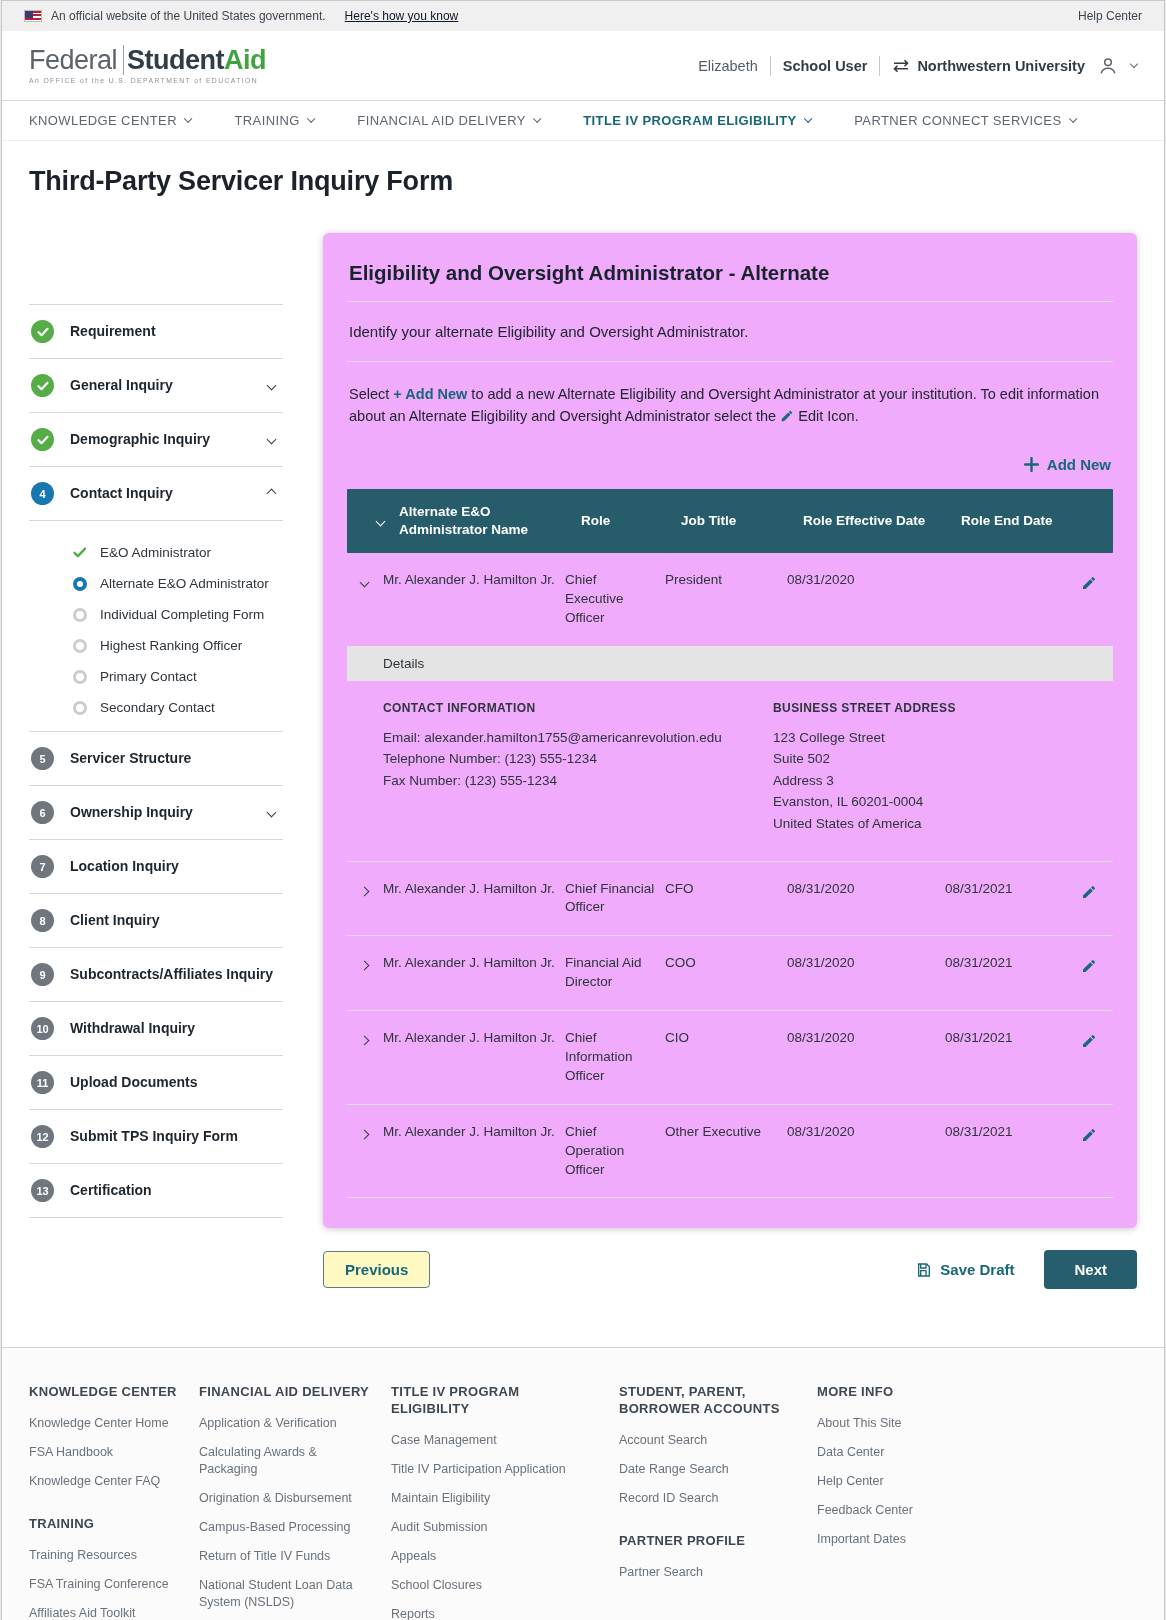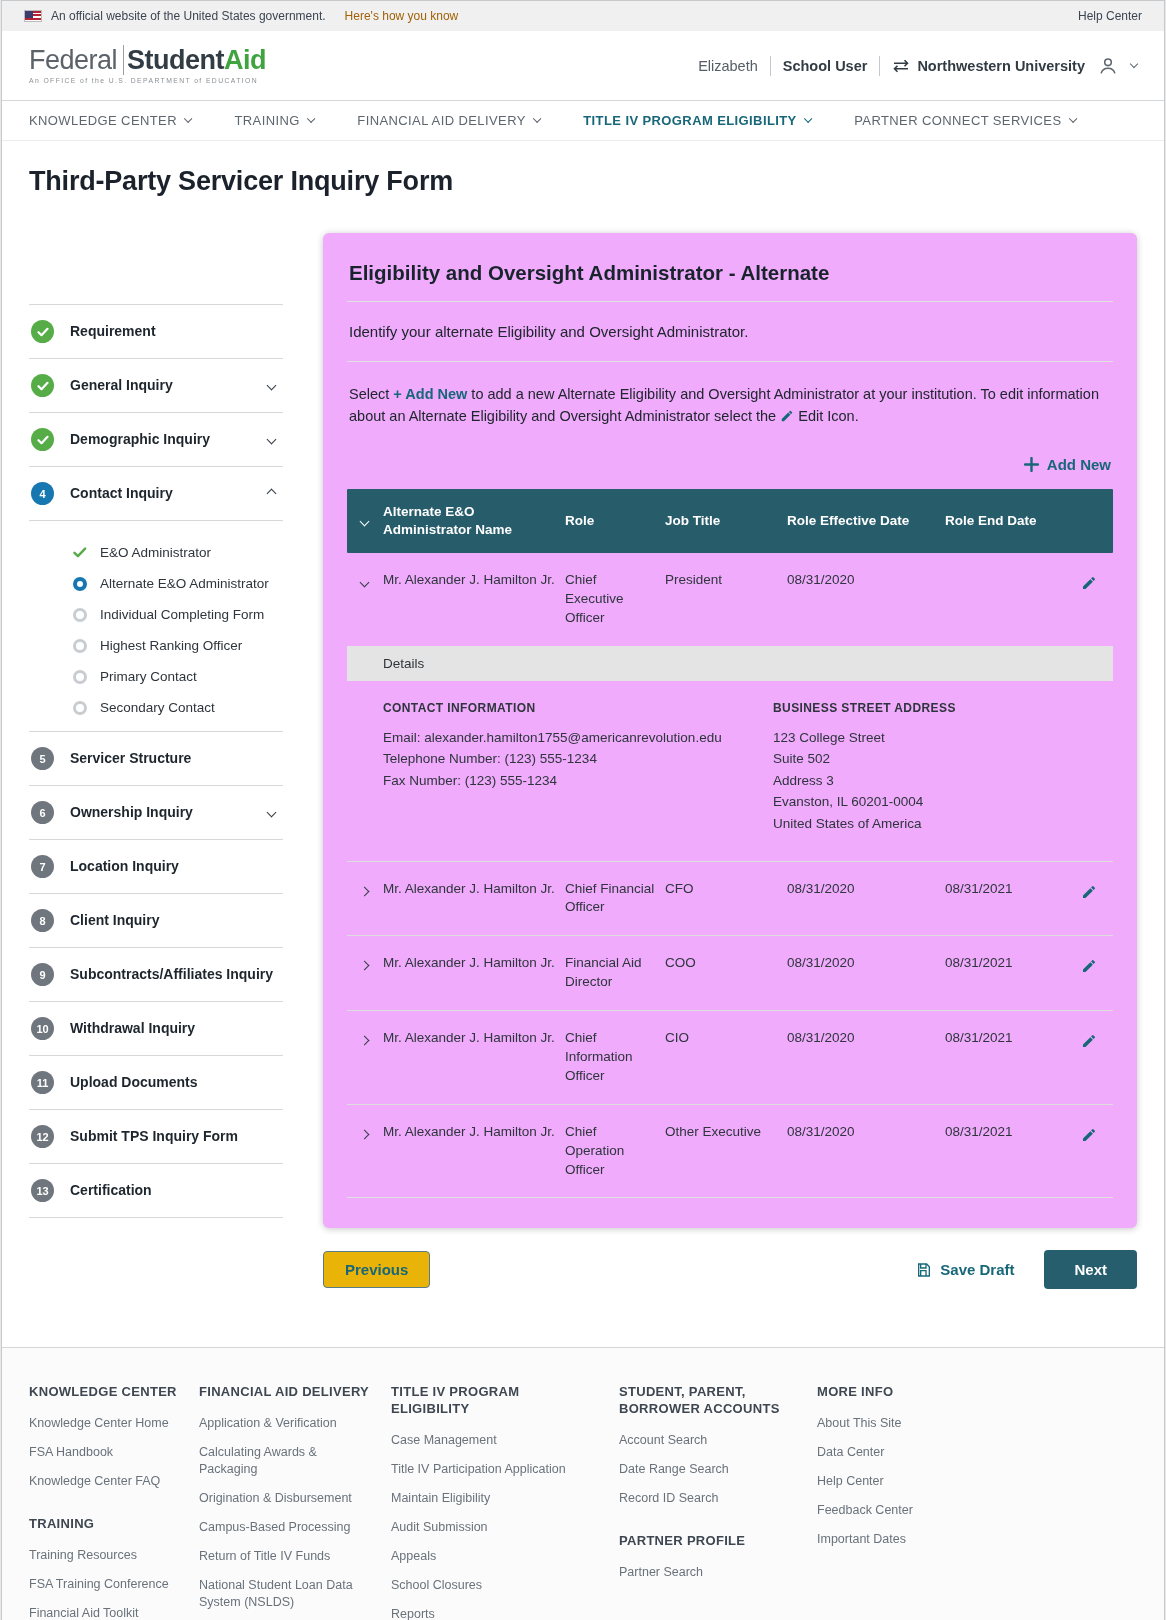--- a/index.html
+++ b/index.html
@@ -6,21 +6,21 @@
   html,body { background:#e8e8e8; }
   body { font-family:"Liberation Sans", sans-serif; color:#2e353c; }
   .page { width:1164px; min-height:1618px; margin:0 auto; background:#fff; border:1px solid #c6cacd; }
 
   
   .gov-banner { height:30px; background:#f0f0f0; display:flex; align-items:center; justify-content:space-between; padding:0 22px 0 22px; font-size:12px; color:#3b4551; }
   .gov-left { display:flex; align-items:center; gap:9px; }
   .flag { width:18px; height:12px; position:relative; display:inline-block;
           background:repeating-linear-gradient(180deg,#b22234 0 1.7px,#fff 1.7px 3.4px); border:0.5px solid #bbb; }
   .flag::after { content:""; position:absolute; left:0; top:0; width:8px; height:6.5px; background:#3c3b6e; }
-  .gov-link { color:#a16207; cursor:pointer; margin-left:4px;padding-left:6px; }
+  .gov-link { color:#0f172a; text-decoration:underline; cursor:pointer; margin-left:4px;padding-left:6px; }
   .help-center { color:#3b4551; cursor:pointer; }
 
   
   .site-header { height:69px; display:flex; align-items:center; justify-content:space-between; padding:16px 27px; background:#fff; }
   .fsa-logo { line-height:1; }
   .fsa-words { font-size:27px; letter-spacing:-0.5px; }
   .fsa-f { color:#5b6269; font-weight:400; }
   .fsa-s { color:#323c45; font-weight:700; padding-left:3px; border-left:1px solid #9aa0a5; margin-left:6px; }
   .fsa-a { color:#3fa33f; font-weight:700; }
   .fsa-tag { font-size:6.8px; color:#8a9095; letter-spacing:1.4px; margin-top:4px; }
@@ -69,21 +69,21 @@
   .card hr { border:none; border-top:1px solid #e0e0e0; }
   .identify { font-size:15px; color:#20262e; padding:21px 2px; }
   .instruction { font-size:14.5px; color:#20262e; line-height:1.55; padding:21px 2px 10px; }
   .instr-addnew { color:#176779; font-weight:700; }
   .inline-edit-icon svg { vertical-align:-2px; }
   .addnew-row { display:flex; justify-content:flex-end; padding:18px 2px 16px; }
   .addnew-btn { display:flex; align-items:center; gap:8px; color:#176779; font-size:15px; font-weight:700; cursor:pointer; }
 
   
   .table { width:100%; font-size:13.5px; }
-  .thead { display:flex; align-items:center; background:#275c6b; color:#fff; min-height:64px; border-radius:1px; }
+  .thead { display:flex; align-items:center; background:#275c6b; color:#fff; min-height:64px; border-radius:1px;padding-left:16px; }
   .thead .cell { font-weight:700; font-size:13.5px; line-height:1.35; }
   .cell { padding:10px 8px 10px 0; }
   .c-chev { width:36px; flex:none; padding-left:14px; padding-top:12px; }
   .thead .c-chev { padding-top:10px; }
   .c-name { width:182px; flex:none; }
   .c-role { width:100px; flex:none; }
   .c-job  { width:122px; flex:none; }
   .c-eff  { width:158px; flex:none; }
   .c-end  { width:126px; flex:none; }
   .c-edit { flex:1; text-align:right; padding-right:16px; }
@@ -95,21 +95,21 @@
 
   .details-bar { background:#e4e4e4; font-size:13.5px; color:#2e353c; padding:10px 10px 10px 36px; }
   .details-body { display:flex; padding:20px 0 26px 36px; border-bottom:1px solid #dcdcdc; }
   .details-colL { width:390px; flex:none; }
   .details-colR { flex:1; }
   .details-h { font-size:12px; font-weight:700; letter-spacing:0.4px; color:#2e353c; margin-bottom:12px; }
   .details-line { font-size:13.5px; color:#2e353c; line-height:1.6; }
 
   
   .form-actions { display:flex; align-items:center; justify-content:space-between; margin-top:22px; }
-  .btn-prev { background:#eab308; border:1px solid #597d88; color:#176779; font-size:15px; font-weight:700; border-radius:4px; padding:9px 21px; cursor:pointer; font-family:inherit; }
+  .btn-prev { background:#fef9c3; border:1px solid #597d88; color:#176779; font-size:15px; font-weight:700; border-radius:4px; padding:9px 21px; cursor:pointer; font-family:inherit; }
   .actions-right { display:flex; align-items:center; gap:30px; }
   .save-draft { display:flex; align-items:center; gap:8px; color:#176779; font-size:15px; font-weight:700; cursor:pointer; }
   .btn-next { background:#265e6e; border:none; color:#fff; font-size:15px; font-weight:700; border-radius:4px; padding:11px 30px; cursor:pointer; font-family:inherit; }
 
   
   .site-footer { margin-top:58px; border-top:1px solid #d5d5d5; background:#fbfbfb; padding:36px 27px 46px; display:flex; }
   .fcol { flex:none; padding-right:20px; }
   .fcol1 { width:170px; } .fcol2 { width:192px; } .fcol3 { width:228px; } .fcol4 { width:198px; } .fcol5 { width:170px; }
   .f-head { font-size:13px; font-weight:700; color:#3e4751; letter-spacing:0.3px; margin:0 0 14px; line-height:1.3; }
   .f-head.gap-top { margin-top:26px; }
@@ -427,21 +427,21 @@
 
   <div class="site-footer">
     <div class="fcol fcol1">
       <div class="f-head">KNOWLEDGE CENTER</div>
       <a class="f-link">Knowledge Center Home</a>
       <a class="f-link">FSA Handbook</a>
       <a class="f-link">Knowledge Center FAQ</a>
       <div class="f-head gap-top">TRAINING</div>
       <a class="f-link">Training Resources</a>
       <a class="f-link">FSA Training Conference</a>
-      <a class="f-link">Financial Aid Toolkit</a>
+      <a class="f-link">Affiliates Aid Toolkit</a>
     </div>
     <div class="fcol fcol2">
       <div class="f-head">FINANCIAL AID DELIVERY</div>
       <a class="f-link">Application &amp; Verification</a>
       <a class="f-link">Calculating Awards &amp; Packaging</a>
       <a class="f-link">Origination &amp; Disbursement</a>
       <a class="f-link">Campus-Based Processing</a>
       <a class="f-link">Return of Title IV Funds</a>
       <a class="f-link">National Student Loan Data System (NSLDS)</a>
       <a class="f-link">Reconciliation &amp; Closeout</a>

